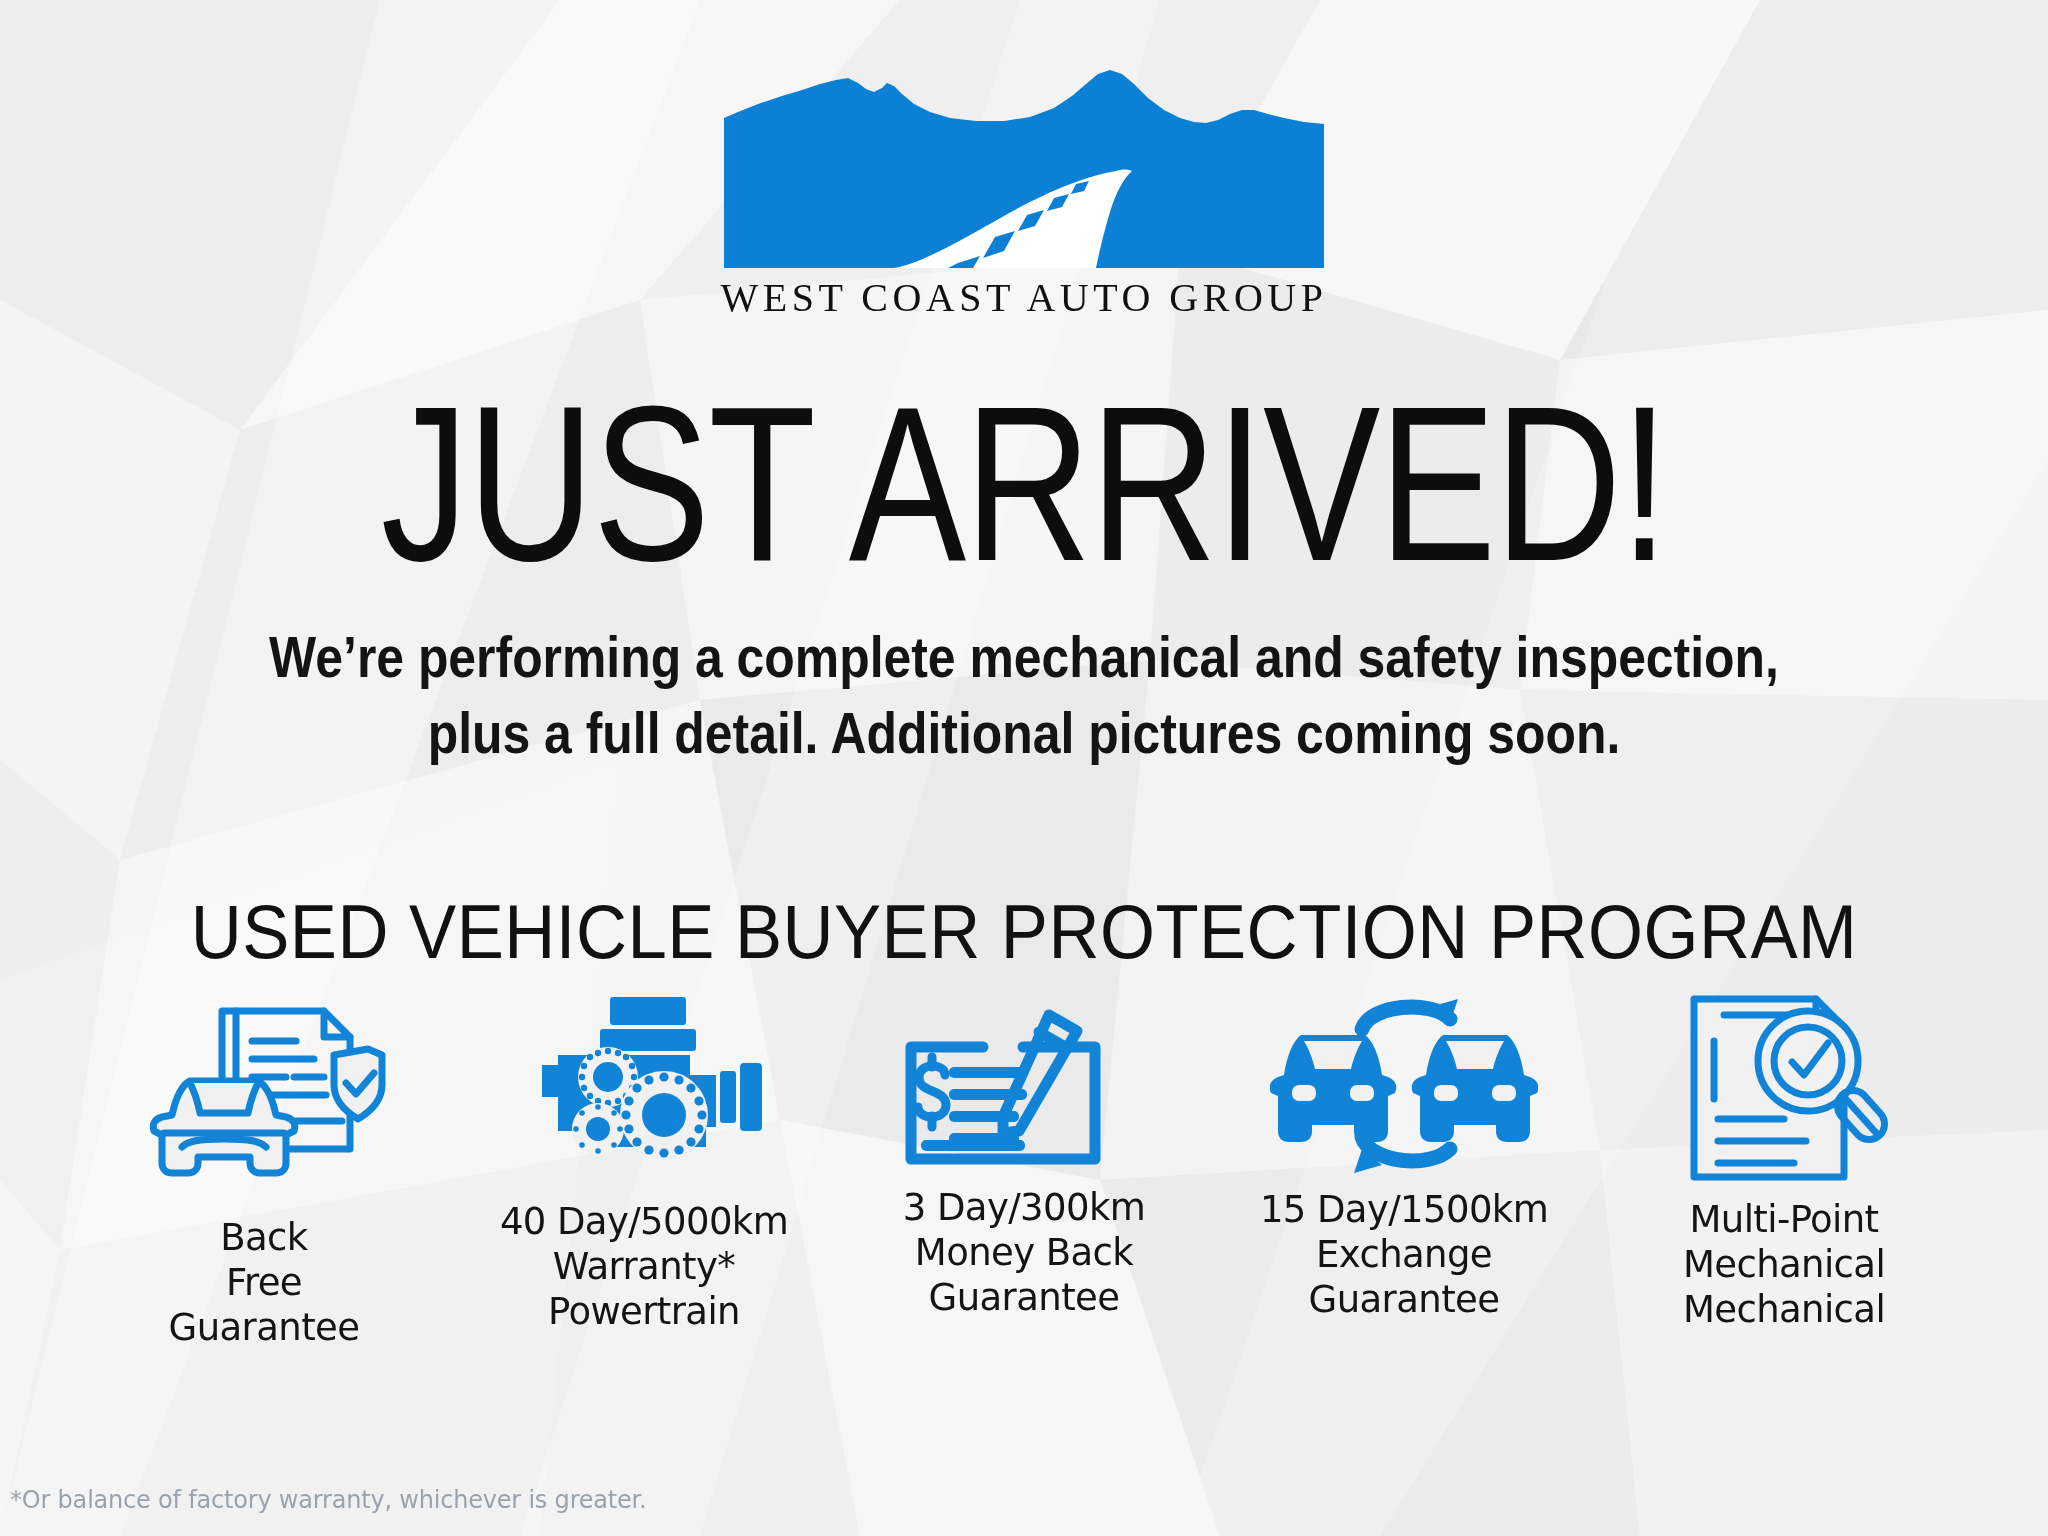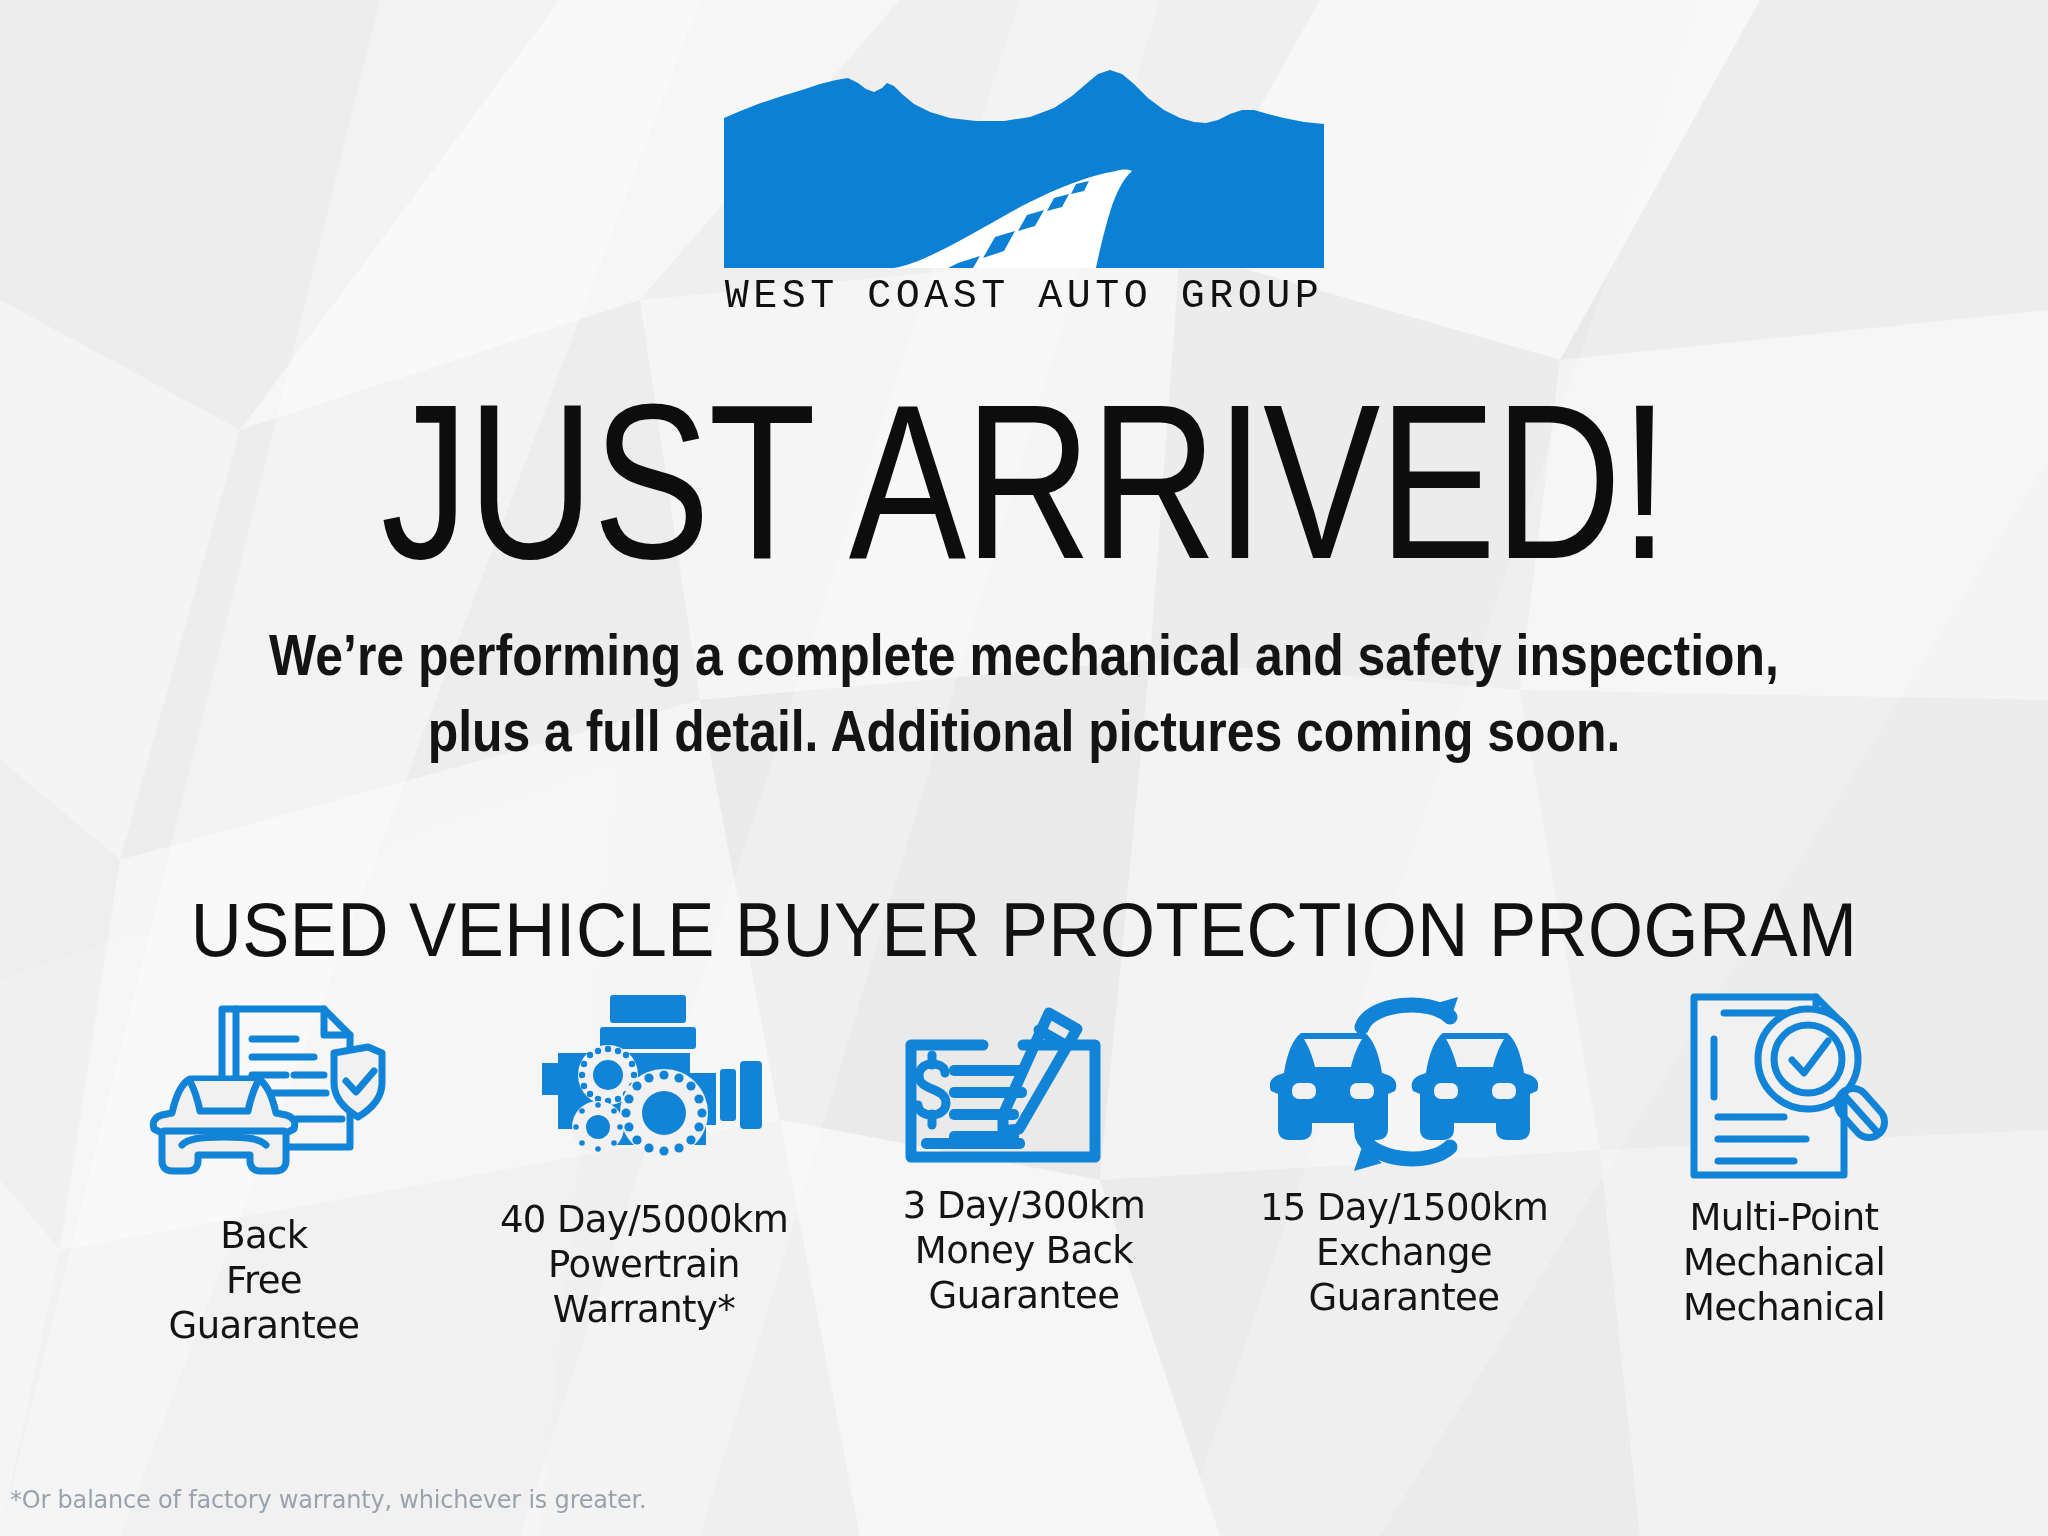--- a/index.html
+++ b/index.html
@@ -25,21 +25,21 @@
 
   
   .logo-block{
     margin-top:52px;
     width:600px;
     display:flex;flex-direction:column;align-items:center;
   }
   .logo-mark{display:block;width:600px;height:216px;}
   .logo-wordmark{
     margin-top:6px;
-    font-family:Liberation Mono, monospace;
+    font-family:Liberation Serif, serif;
     font-size:40px;
     letter-spacing:4.5px;
     font-weight:400;
     color:#111;
     white-space:nowrap;
     text-align:center;
   }
 
   
   .headline{
@@ -315,22 +315,22 @@
               <circle cx="84" cy="154" r="2.8"></circle>
                 <circle cx="68" cy="148" r="2.8"></circle>
               <circle cx="62" cy="132" r="2.8"></circle>
                 <circle cx="68" cy="116" r="2.8"></circle>
             </g>
           </g>
         </svg>
       </div>
       <div class="cap">
         <span>40 Day/5000km</span>
+        <span>Warranty*</span>
         <span>Powertrain</span>
-        <span>Warranty*</span>
       </div>
     </div>
 
     <div class="benefit b3">
       <div class="ico">
         <svg width="250" height="172" viewBox="0 0 250 172">
           <g fill="none" stroke="#1184d8" stroke-width="11" stroke-linecap="round" stroke-linejoin="round">
             <polyline points="124,46 196,46 196,158 12,158 12,46 84,46"></polyline>
           </g>
           <g fill="#1184d8">

